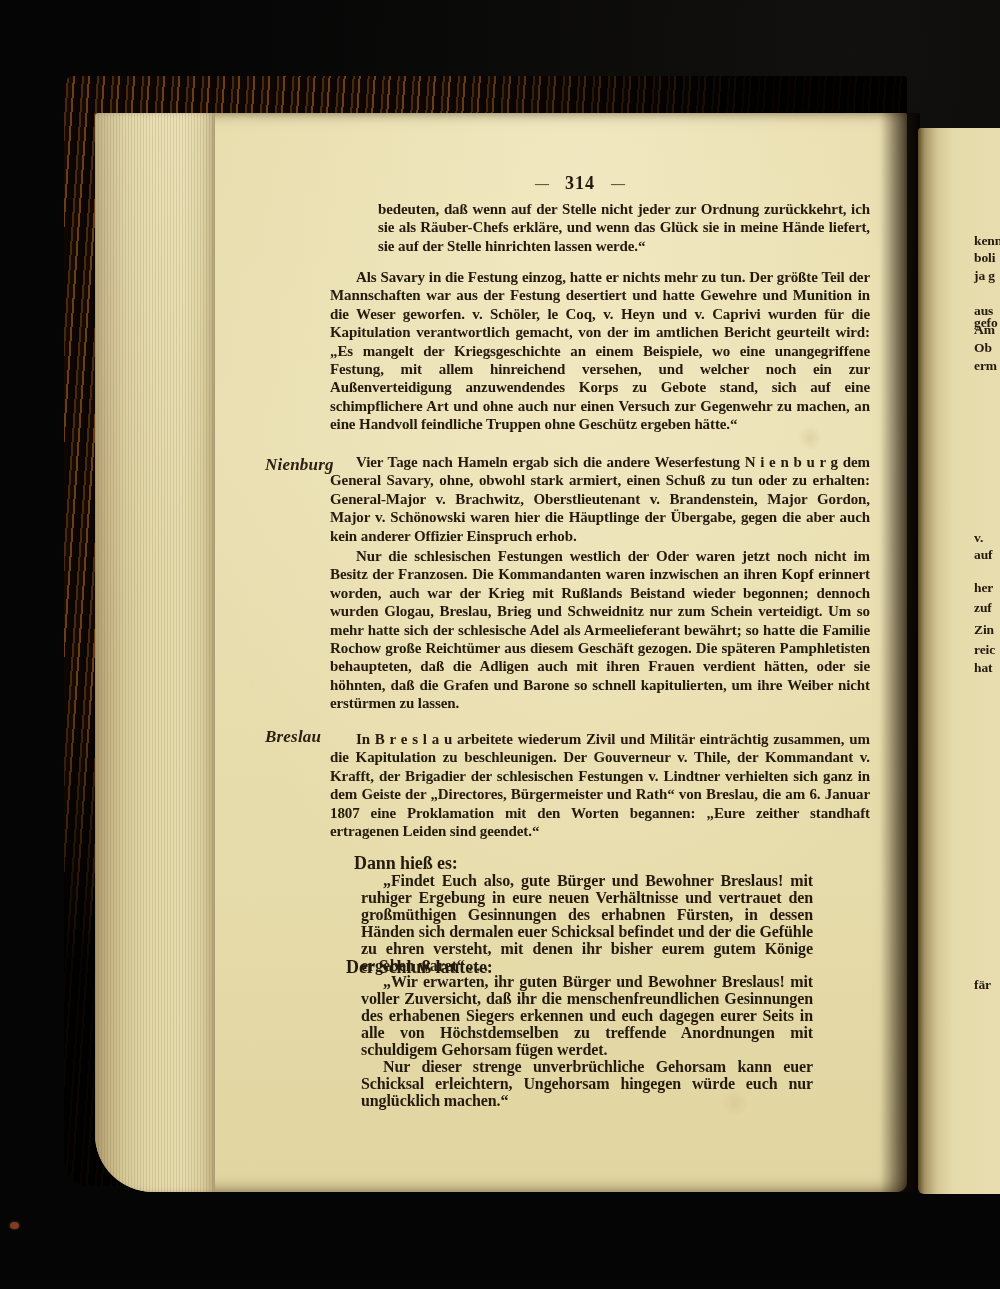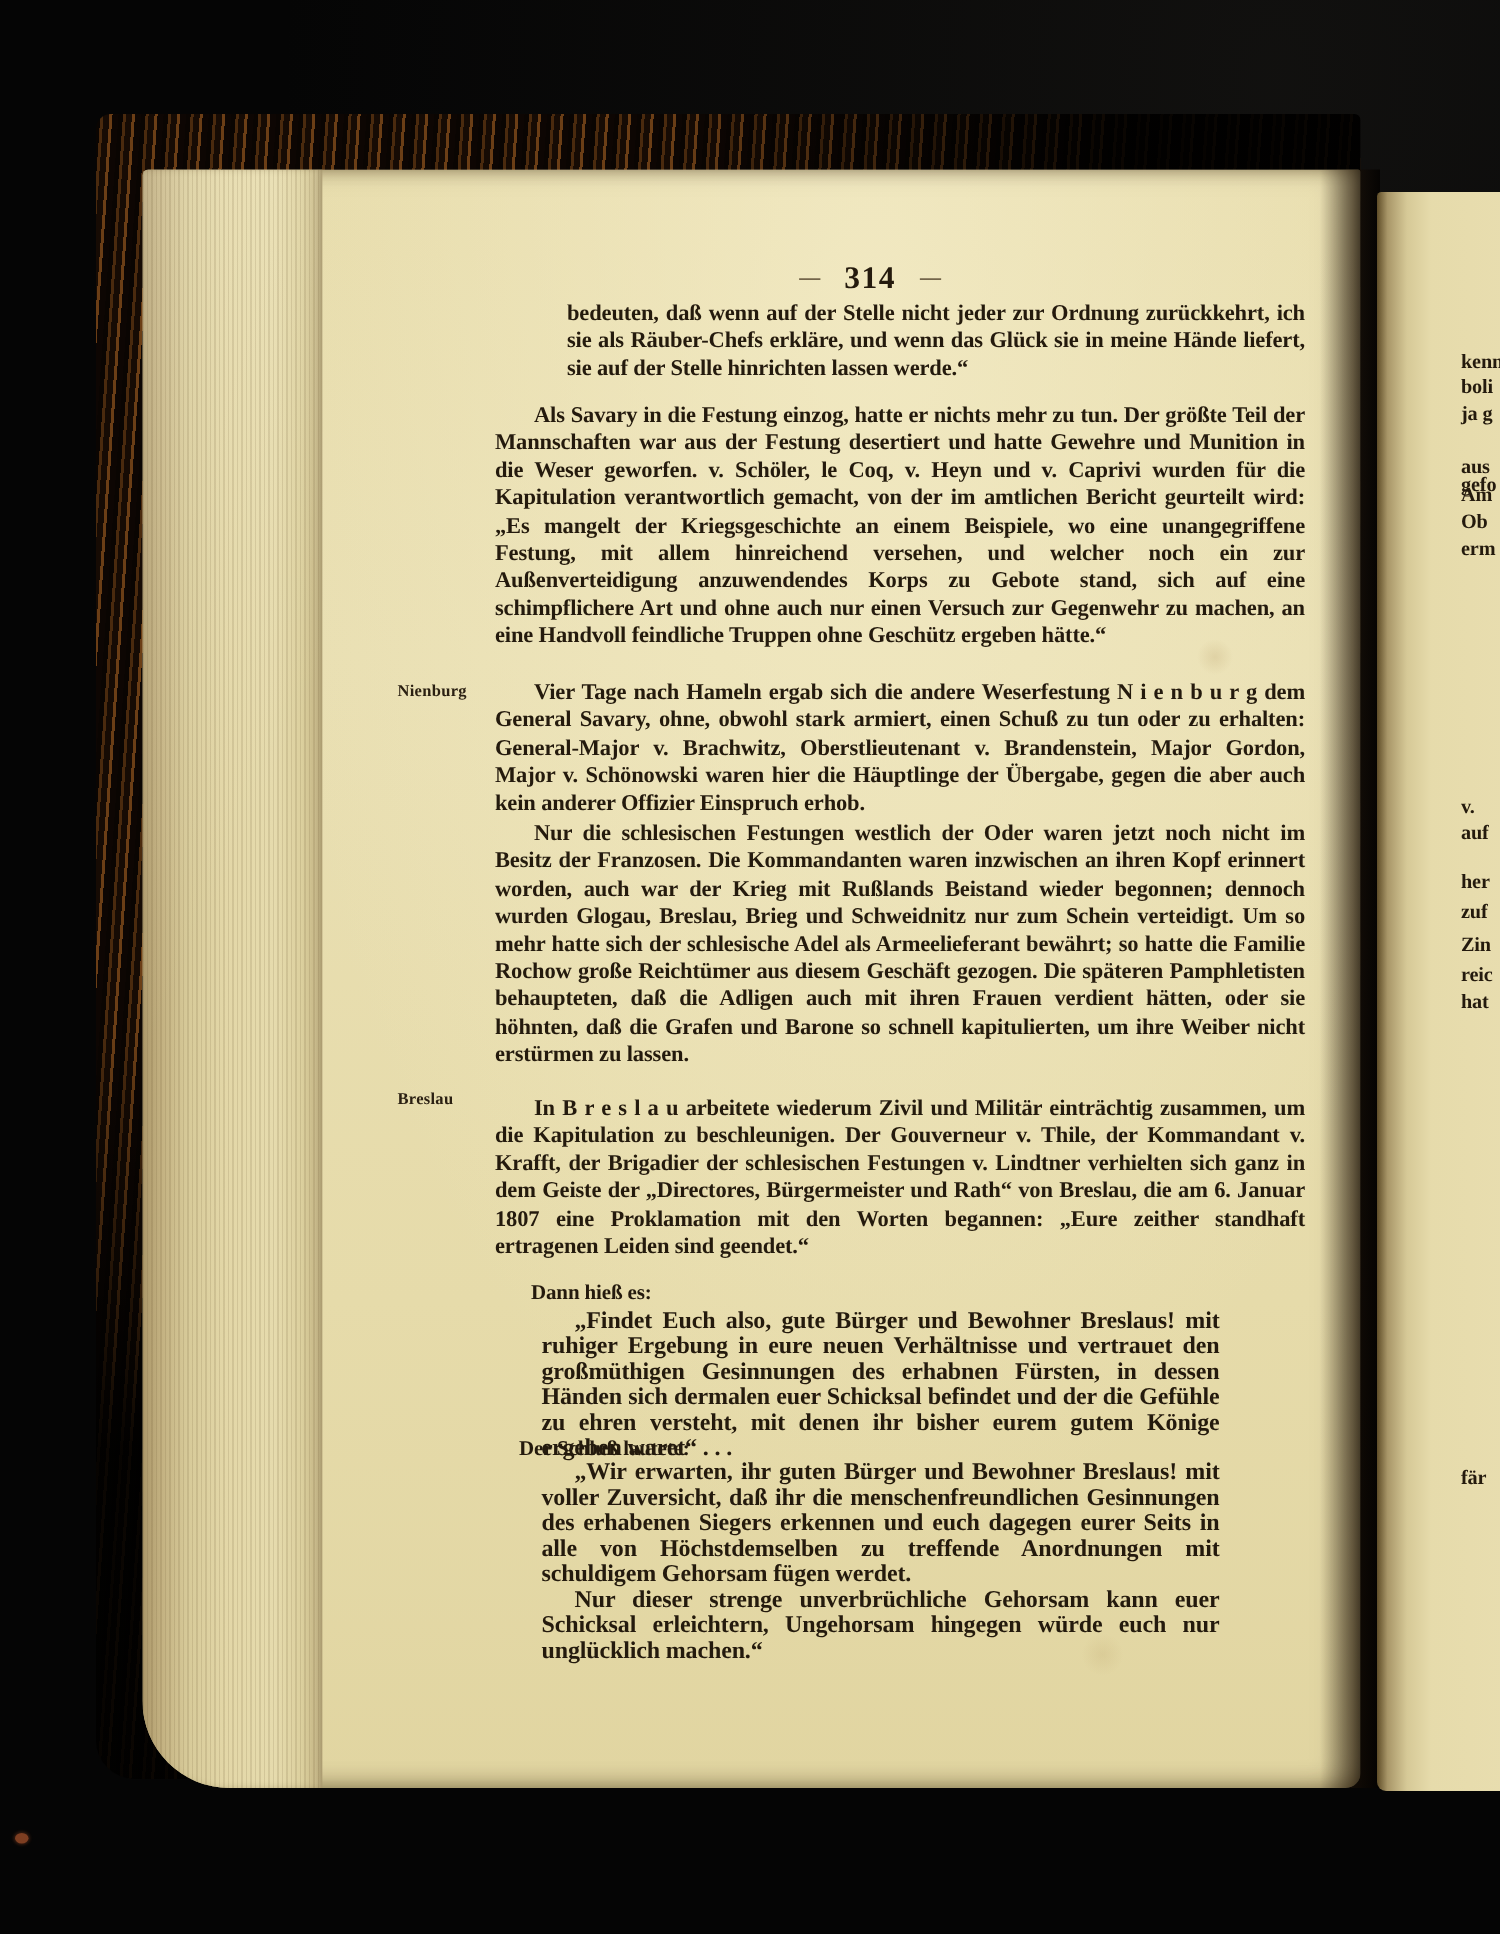--- a/index.html
+++ b/index.html
@@ -69,36 +69,37 @@
   }
   .txt {
     position: absolute;
     text-align: justify;
     font-weight: 700;
     letter-spacing: -0.1px;
   }
   .main-par { font-size: 15px; line-height: 18.4px; }
   .indent { text-indent: 26px; }
   .small-par { font-size: 16px; line-height: 17px; text-indent: 22px; }
-  .lead-line { font-size: 14px; line-height: 18px; text-align: left; }
+  .lead-line { font-size: 18px; line-height: 18px; text-align: left; }
   .pagenum-row {
     position: absolute;
     left: 405px; top: 60px; width: 160px;
     display: flex; justify-content: center; align-items: center; gap: 16px;
     font-weight: 700;
   }
   .pagenum-row .dash { color: #5d4e36; font-size: 14px; }
-  .pagenum-row .num { font-size: 21px; letter-spacing: 1px; color: #241a0d; }
+  .pagenum-row .num { font-size: 18px; letter-spacing: 1px; color: #241a0d; }
   .margin-note {
     position: absolute;
-    font-size: 11px;
+    font-size: 17px;
     font-weight: 700;
     color: #2b2012;
     letter-spacing: .2px;
     white-space: nowrap;
+    font-style: italic;
   }
   
   .crease {
     position: absolute;
     left: 880px; top: 113px;
     width: 40px; height: 1079px;
     background: linear-gradient(to right, rgba(0,0,0,0), rgba(30,18,6,.5) 55%, rgba(4,2,1,.9) 100%);
   }
   
   .facing-page {

